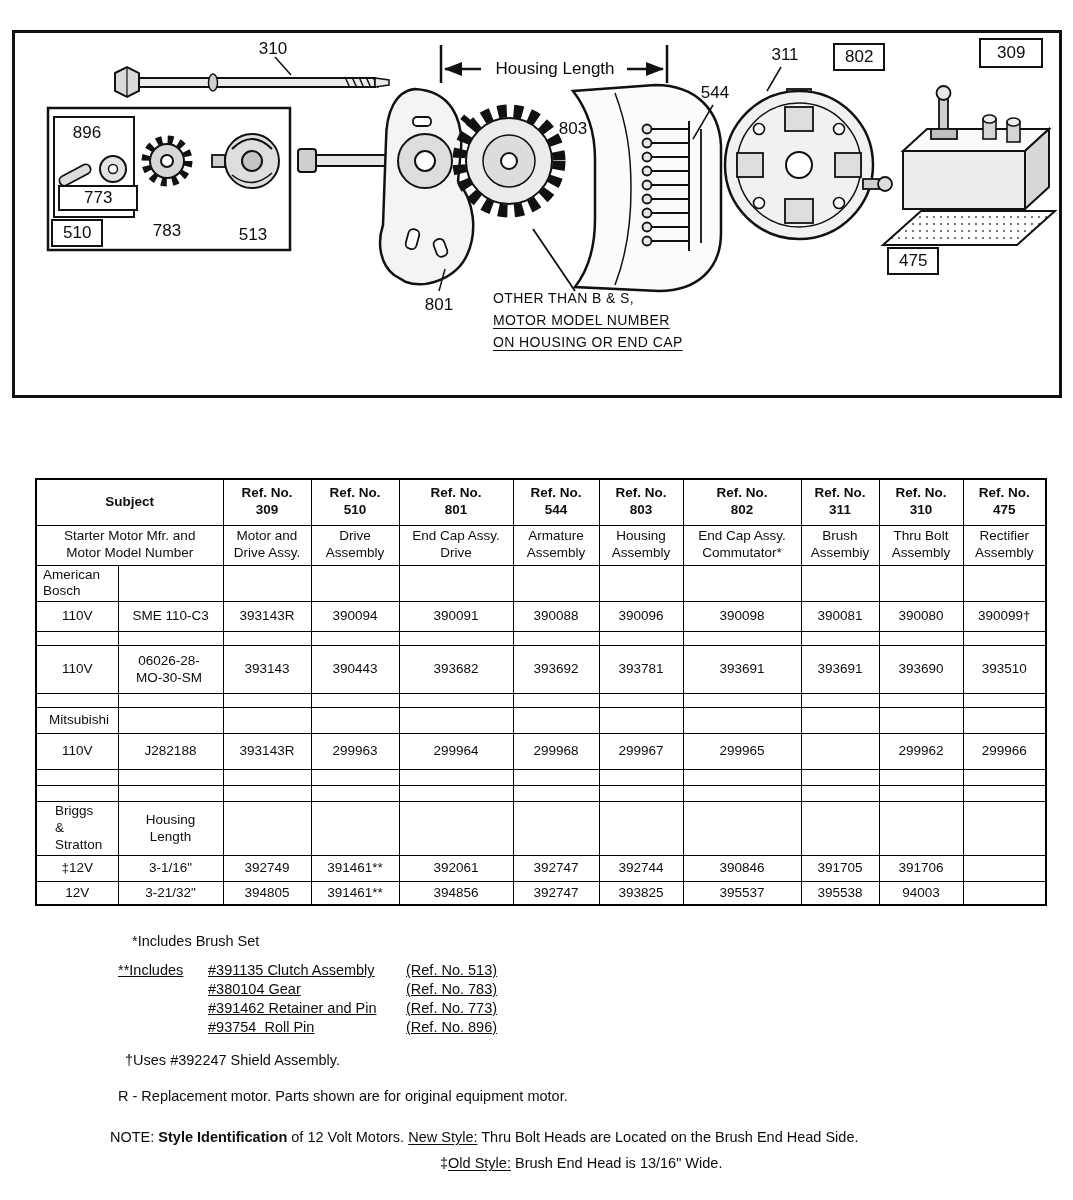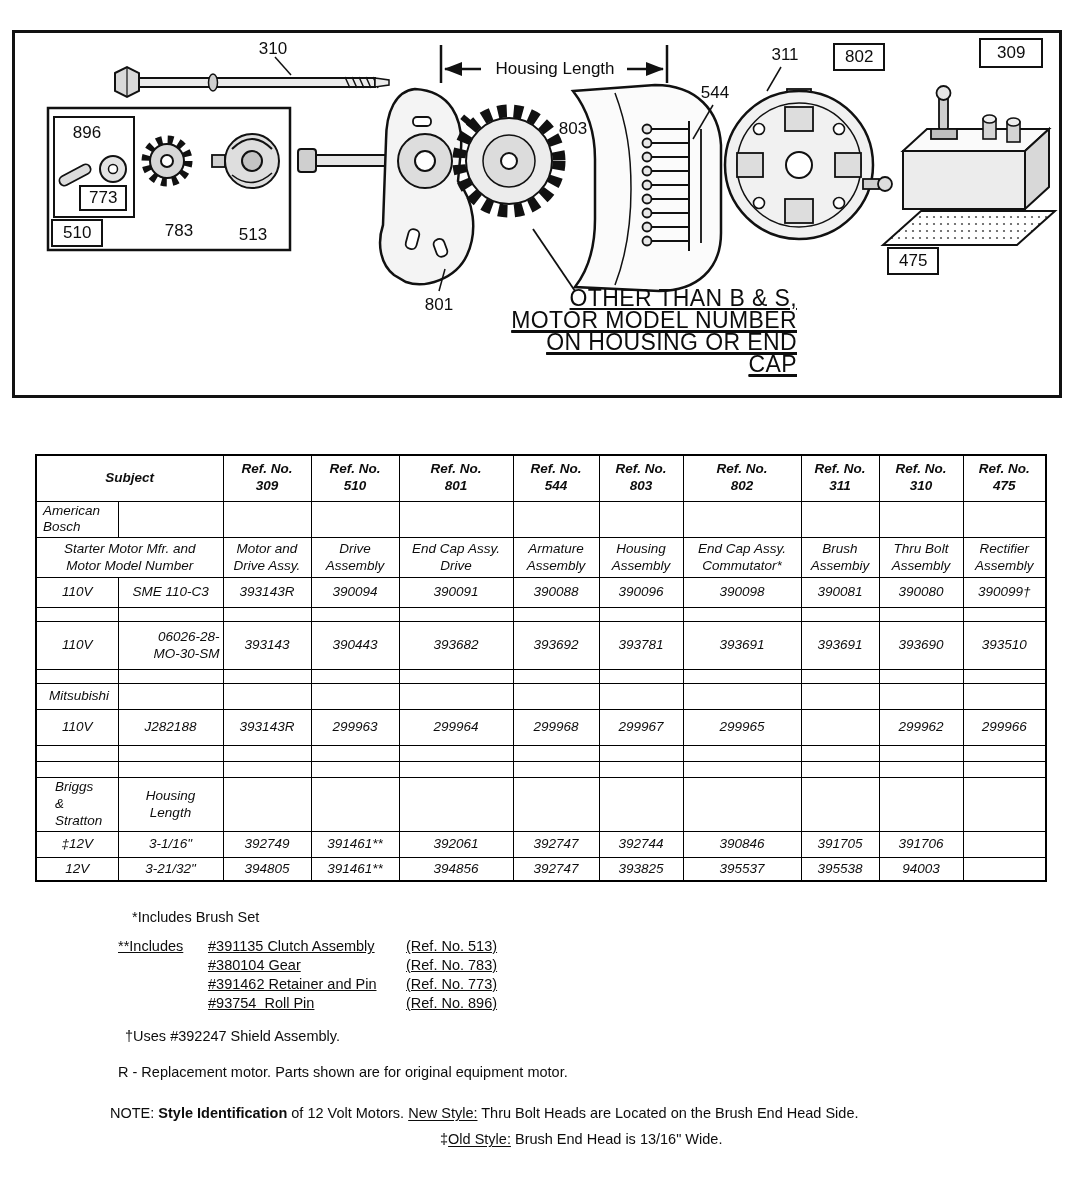--- a/index.html
+++ b/index.html
@@ -3,26 +3,26 @@
 <meta charset="utf-8">
 <style>
   html,body{margin:0;padding:0;background:#ffffff;}
   body{width:1073px;height:1200px;font-family:"Liberation Sans",sans-serif;color:#0d0d0d;overflow:hidden;}
 
   
   .frame{position:relative;margin:30px 0 0 12px;width:1044px;height:362px;border:3px solid #111;background:#fff;}
   .frame svg{position:absolute;left:0;top:0;}
   .dlabel{position:absolute;font-size:17px;text-align:center;line-height:20px;background:transparent;}
   .boxed{border:2px solid #111;padding:2px 10px;background:#fff;}
-  .note-block{position:absolute;left:478px;top:254px;width:304px;text-align:right;
-              font-size:23px;letter-spacing:.4px;line-height:22px;text-decoration:underline;}
+  .note-block{position:absolute;left:478px;top:254px;width:304px;text-align:left;
+              font-size:14px;letter-spacing:.4px;line-height:22px;}
   .note-block .u{text-decoration:underline;text-underline-offset:3px;}
 
   
-  table.parts{border-collapse:collapse;margin:56px 0 0 35px;table-layout:fixed;border:2.5px solid #000;font-style:italic;}
+  table.parts{border-collapse:collapse;margin:80px 0 0 35px;table-layout:fixed;border:2.5px solid #000;}
   table.parts td{border:1.5px solid #000;text-align:center;vertical-align:middle;
                  font-size:13.5px;line-height:1.25;white-space:pre-line;padding:1px 3px;overflow:hidden;}
   table.parts td.hd{font-weight:bold;}
 
   
   .footnotes{margin:26px 0 0 118px;font-size:14.5px;line-height:1.3;}
   .fn-brush{margin:0 0 10px 14px;}
   .includes{display:flex;margin-bottom:4px;text-decoration:underline;}
   .inc-label{width:90px;flex:none;}
   .inc-row{display:flex;}
@@ -175,23 +175,23 @@
   </svg>
 
   <div class="dlabel" style="left:236px;top:6px;width:44px;">310</div>
   <div class="dlabel" style="left:468px;top:26px;width:144px;">Housing Length</div>
   <div class="dlabel" style="left:748px;top:12px;width:44px;">311</div>
   <div class="dlabel boxed" style="left:818px;top:10px;">802</div>
   <div class="dlabel boxed" style="left:964px;top:5px;padding:3px 16px;">309</div>
   <div class="dlabel" style="left:678px;top:50px;width:44px;">544</div>
   <div class="dlabel" style="left:536px;top:86px;width:44px;">803</div>
   <div class="dlabel" style="left:50px;top:90px;width:44px;">896</div>
-  <div class="dlabel boxed" style="left:64px;top:152px;padding:1px 8px;">773</div>
+  <div class="dlabel boxed" style="left:43px;top:152px;padding:1px 24px;">773</div>
   <div class="dlabel boxed" style="left:36px;top:186px;">510</div>
-  <div class="dlabel" style="left:142px;top:188px;width:44px;">783</div>
+  <div class="dlabel" style="left:130px;top:188px;width:44px;">783</div>
   <div class="dlabel" style="left:216px;top:192px;width:44px;">513</div>
   <div class="dlabel" style="left:402px;top:262px;width:44px;">801</div>
   <div class="dlabel boxed" style="left:872px;top:214px;">475</div>
 
   <div class="note-block">
     <div>OTHER THAN B &amp; S,</div>
     <div class="u">MOTOR MODEL NUMBER</div>
     <div class="u">ON HOUSING OR END CAP</div>
   </div>
 </div>
@@ -224,34 +224,20 @@
         <td class="hd">Ref. No.
 803</td>
         <td class="hd">Ref. No.
 802</td>
         <td class="hd">Ref. No.
 311</td>
         <td class="hd">Ref. No.
 310</td>
         <td class="hd">Ref. No.
 475</td>
-      </tr>
-      <tr style="height: 36px;">
-        <td style="text-align: left; padding-left: 6px;">American
-Bosch</td>
-        <td></td>
-        <td></td>
-        <td></td>
-        <td></td>
-        <td></td>
-        <td></td>
-        <td></td>
-        <td></td>
-        <td></td>
-        <td></td>
       </tr>
       <tr style="height: 40px;">
         <td colspan="2">Starter Motor Mfr. and
 Motor Model Number</td>
         <td>Motor and
 Drive Assy.</td>
         <td>Drive
 Assembly</td>
         <td>End Cap Assy.
 Drive</td>
@@ -261,20 +247,34 @@
 Assembly</td>
         <td>End Cap Assy.
 Commutator*</td>
         <td>Brush
 Assembiy</td>
         <td>Thru Bolt
 Assembly</td>
         <td>Rectifier
 Assembly</td>
       </tr>
+      <tr style="height: 36px;">
+        <td style="text-align: left; padding-left: 6px;">American
+Bosch</td>
+        <td></td>
+        <td></td>
+        <td></td>
+        <td></td>
+        <td></td>
+        <td></td>
+        <td></td>
+        <td></td>
+        <td></td>
+        <td></td>
+      </tr>
       <tr style="height: 30px;">
         <td>110V</td>
         <td style="text-align: left; padding-left: 14px;">SME 110-C3</td>
         <td>393143R</td>
         <td>390094</td>
         <td>390091</td>
         <td>390088</td>
         <td>390096</td>
         <td>390098</td>
         <td>390081</td>
@@ -289,21 +289,21 @@
         <td></td>
         <td></td>
         <td></td>
         <td></td>
         <td></td>
         <td></td>
         <td></td>
       </tr>
       <tr style="height: 48px;">
         <td>110V</td>
-        <td style="text-align: right; padding-left: 0;">06026-28-
+        <td style="text-align: center; padding-left: 0;">06026-28-
 MO-30-SM</td>
         <td>393143</td>
         <td>390443</td>
         <td>393682</td>
         <td>393692</td>
         <td>393781</td>
         <td>393691</td>
         <td>393691</td>
         <td>393690</td>
         <td>393510</td>

